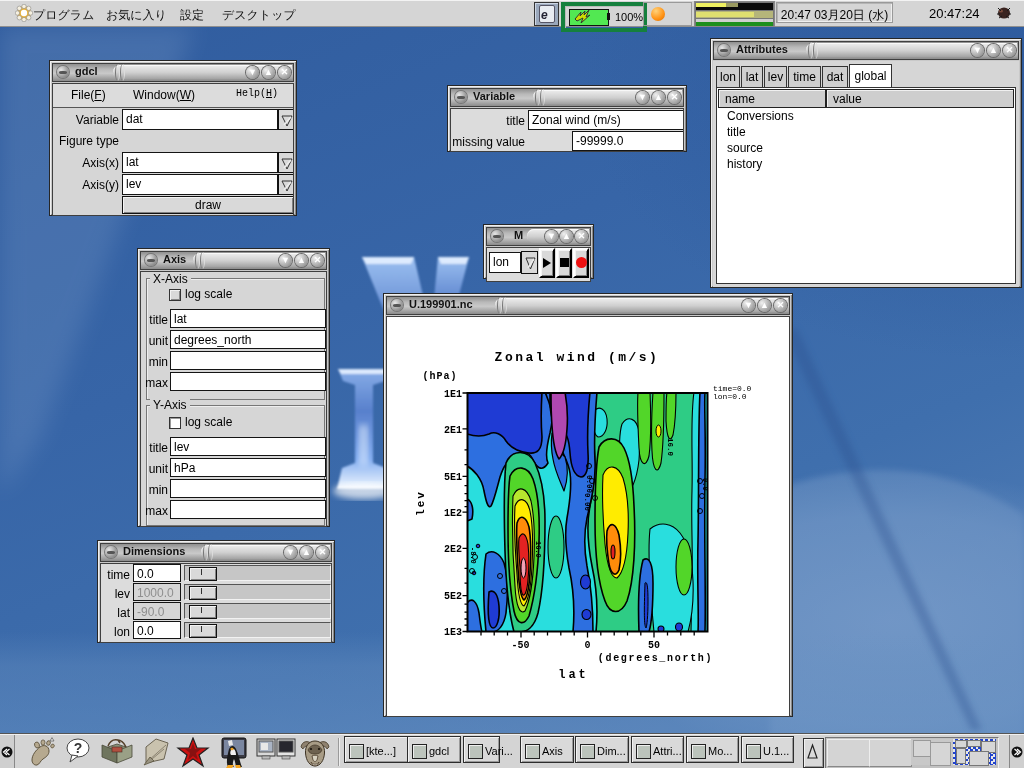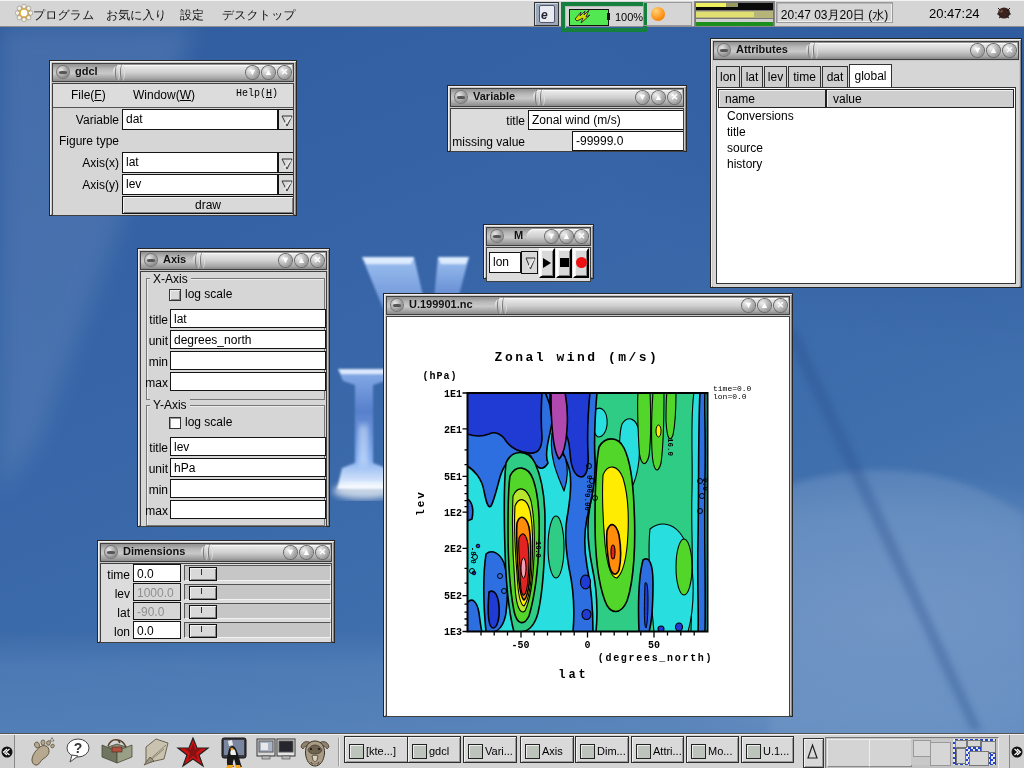--- a/index.html
+++ b/index.html
@@ -245,21 +245,21 @@
  <div style="position:absolute;left:338px;top:3px;width:1px;height:28px;background:#9a9a9a;border-right:1px solid #efefef;"></div>
 
  <div class="tkbtn" style="left:344px;width:71px;">
       <div class="ic"></div>
       <div class="tx">[kte...]</div>
     </div>
  <div class="tkbtn" style="left:407px;width:54px;">
       <div class="ic"></div>
       <div class="tx">gdcl</div>
     </div>
- <div class="tkbtn" style="left:463px;width:54px;">
+ <div class="tkbtn" style="left:463px;width:37px;">
       <div class="ic"></div>
       <div class="tx">Vari...</div>
     </div>
  <div class="tkbtn" style="left:520px;width:54px;">
       <div class="ic"></div>
       <div class="tx">Axis</div>
     </div>
  <div class="tkbtn" style="left:575px;width:54px;">
       <div class="ic"></div>
       <div class="tx">Dim...</div>

